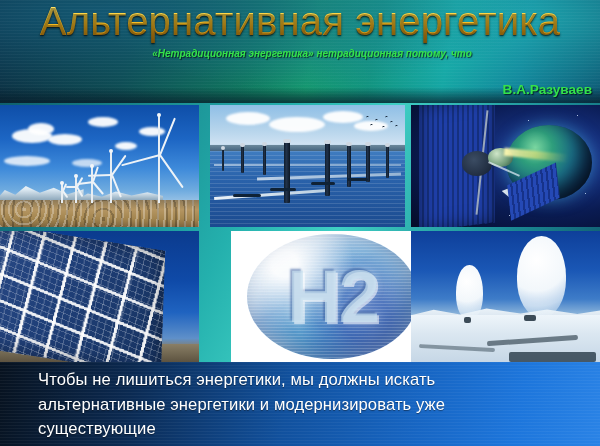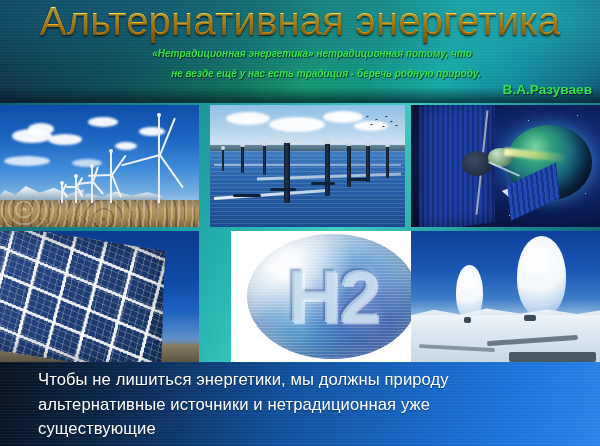--- a/index.html
+++ b/index.html
@@ -215,21 +215,20 @@
 </style>
 </head>
 <body>
 
 <div class="slide">
 
   <div class="header">
     <div class="title">Альтернативная энергетика</div>
     <div class="subtitle">
       <span class="l1">«Нетрадиционная энергетика» нетрадиционная потому, что</span>
-      <span class="l2">не везде ещё у нас есть традиция - беречь родную природу.</span>
     </div>
     <div class="author">В.А.Разуваев</div>
   </div>
 
   <div class="grid">
 
     <div class="cell c1">
       <div class="ph-wind">
         <div class="cloud" style="left:6%;top:20%;width:40px;height:14px;"></div>
         <div class="cloud" style="left:14%;top:15%;width:26px;height:12px;"></div>
@@ -377,19 +376,19 @@
         <div class="dark" style="left:40%;top:82%;width:48%;height:4%;transform:rotate(-4deg);opacity:.55;"></div>
         <div class="dark" style="left:4%;top:88%;width:40%;height:3%;transform:rotate(3deg);opacity:.4;"></div>
         <div class="dark" style="left:52%;top:92%;width:46%;height:8%;opacity:.7;"></div>
       </div>
     </div>
 
   </div>
 
   <div class="caption">
     <div class="caption-text">
-      <span class="cl1">Чтобы не лишиться энергетики, мы должны природу</span>
-      <span class="cl2">альтернативные источники и нетрадиционная уже</span>
+      <span class="cl1">Чтобы не лишиться энергетики, мы должны искать</span>
+      <span class="cl2">альтернативные энергетики и модернизировать уже</span>
       <span class="cl3">существующие</span>
     </div>
   </div>
 
 </div>
 
 </body></html>

